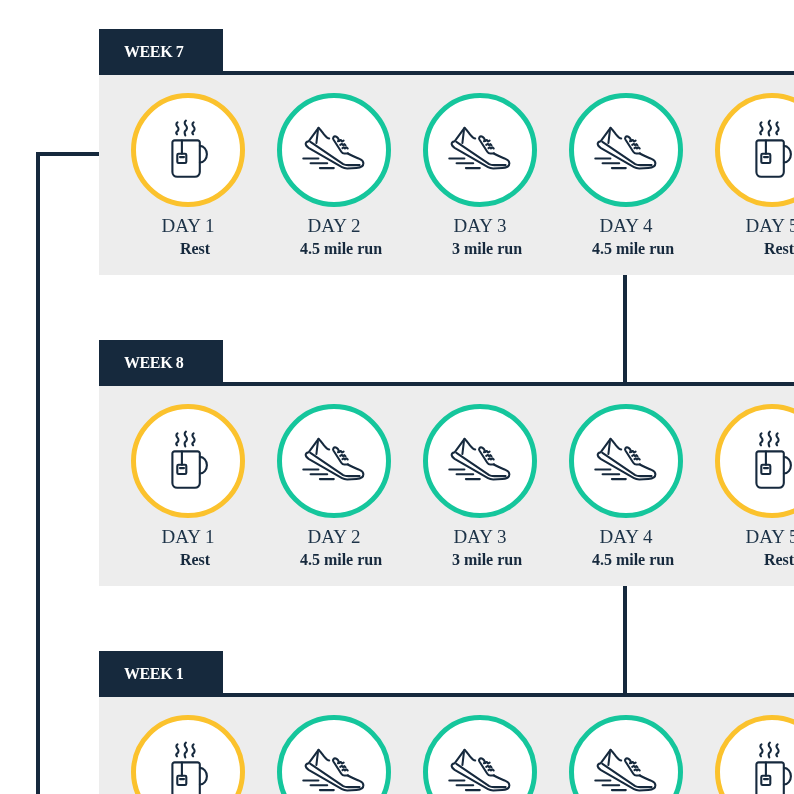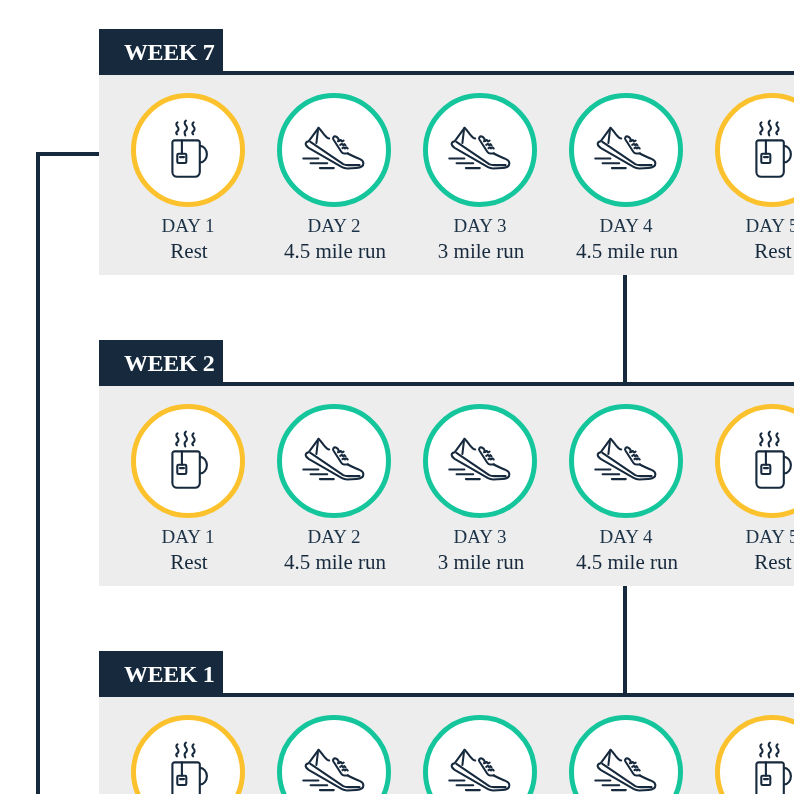--- a/index.html
+++ b/index.html
@@ -3,32 +3,32 @@
 <meta charset="utf-8">
 <title>Training plan</title>
 <style>
   :root{--navy:#16293d;--panel:#ededed;--yellow:#fbc22d;--teal:#15c69c;}
   html,body{margin:0;padding:0;}
   body{width:794px;height:794px;background:#ffffff;
        font-family:"Liberation Serif",serif;overflow:hidden;position:relative;}
   .stage{position:absolute;left:0;top:0;width:794px;height:794px;overflow:hidden;}
   .week{position:absolute;left:99px;width:740px;}
   .wk-label{position:absolute;left:0;top:0;width:124px;height:46px;background:var(--navy);
-    color:#ffffff;font-weight:bold;font-size:24px;letter-spacing:-0.4px;
+    color:#ffffff;font-weight:bold;font-size:16px;letter-spacing:-0.4px;
     display:flex;align-items:center;padding-left:25px;box-sizing:border-box;line-height:1;}
   .wk-rule{position:absolute;left:124px;top:42px;height:4px;background:var(--navy);width:616px;}
   .panel{position:absolute;left:0;top:46px;width:740px;height:200px;background:var(--panel);}
   .day{position:absolute;top:0;width:146px;text-align:center;}
   .circ{position:absolute;left:16px;top:18px;width:114px;height:114px;border-radius:50%;
     background:#ffffff;box-sizing:border-box;}
   .c-yellow{border:5.6px solid var(--yellow);}
   .c-teal{border:5.6px solid var(--teal);}
   .ic{position:absolute;left:16px;top:18px;width:114px;height:114px;color:var(--navy);}
   .d-label{position:absolute;top:141px;left:0;width:146px;font-size:19px;color:#1d3348;line-height:1;}
-  .d-sub{position:absolute;top:166px;left:1px;width:146px;font-size:21px;font-weight:normal;
+  .d-sub{position:absolute;top:166px;left:7px;width:146px;font-size:16px;font-weight:bold;
     color:var(--navy);line-height:1;}
   .vline{position:absolute;width:4px;background:var(--navy);}
   .hline{position:absolute;height:4px;background:var(--navy);}
 </style>
 </head>
 <body style="background: rgb(255, 255, 255);">
 
 <div class="stage" id="stage">
   <div class="hline" style="left:36px;top:152px;width:63px;"></div>
   <div class="vline" style="left:36px;top:152px;height:642px;"></div>
@@ -121,21 +121,21 @@
 <path d="M54.9 27.6 C53.1 28.9 53.4 30.9 55 32.6 C56.5 34.3 56.2 36.4 54.3 37.8 C53.3 38.6 53.3 39.8 54.3 42.5"></path>
 <path d="M62.6 29.3 C60.9 30.4 61.2 32.3 62.7 33.9 C64.1 35.4 63.8 37.4 62 38.7 C61 39.4 61.1 40.3 62.1 41.3"></path>
 </svg>
           <div class="d-label">DAY 5</div>
           <div class="d-sub">Rest</div>
         </div>
       </div>
     </div>
     <div class="week" style="top: 340px;">
       <div class="wk-label">
-        <span>WEEK 2</span>
+        <span>WEEK 8</span>
       </div>
       <div class="wk-rule"></div>
       <div class="panel">
         <div class="day" style="left:16px">
           <div class="circ c-yellow"></div>
           <svg class="ic" viewBox="0 0 114 114" fill="none" stroke="currentColor" stroke-width="2.1" stroke-linecap="round" stroke-linejoin="round">
 <path d="M41.4 49.6 A2.2 2.2 0 0 1 43.6 47.4 L66.6 47.4 A2.2 2.2 0 0 1 68.8 49.6 L68.8 79 A4.8 4.8 0 0 1 64 83.8 L46.2 83.8 A4.8 4.8 0 0 1 41.4 79 Z"></path>
 <path d="M68.9 52.9 A7 8.3 0 0 1 68.9 69.5"></path>
 <path d="M50.9 47.6 L50.9 60.8"></path>
 <rect x="46.3" y="60.8" width="9" height="9.2" rx="1.2"></rect>

